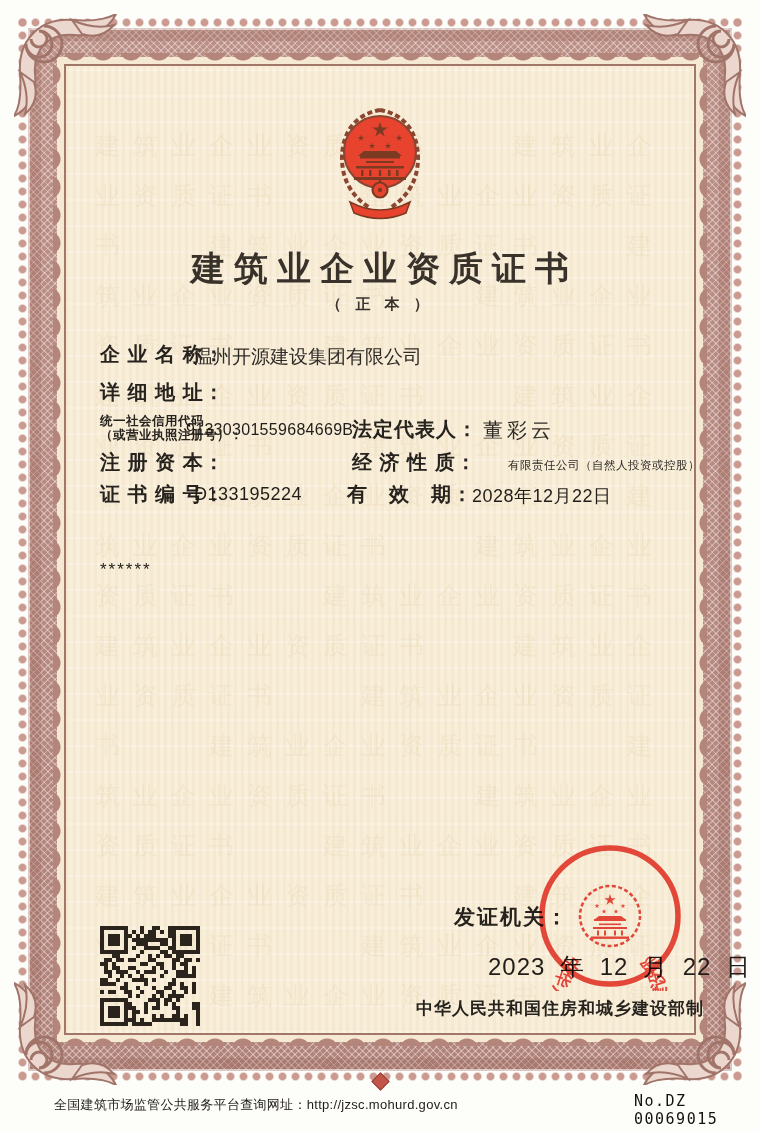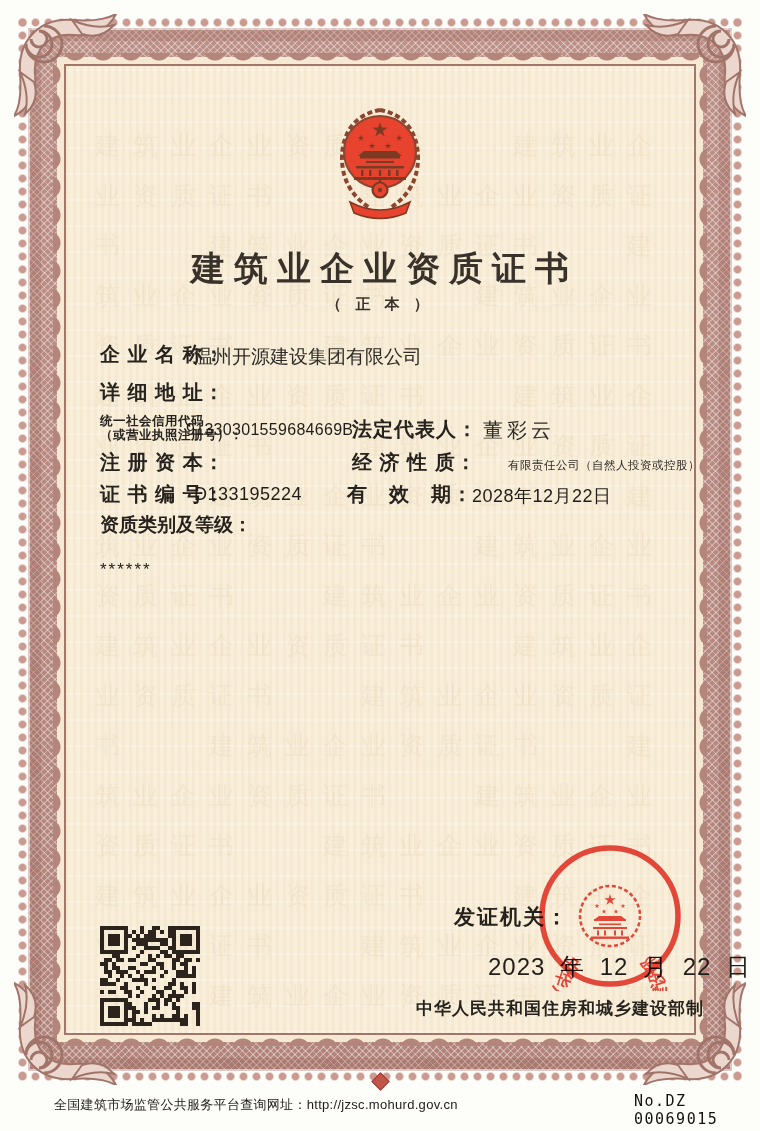--- a/index.html
+++ b/index.html
@@ -197,21 +197,20 @@
 
     <div id="r4l" class="abs hei lbl">注 册 资 本：</div>
     <div id="r4l2" class="abs hei lbl">经 济 性 质：</div>
     <div id="r4v2" class="abs kai">有限责任公司（自然人投资或控股）</div>
 
     <div id="r5l" class="abs hei lbl">证 书 编 号：</div>
     <div id="r5v" class="abs num">D133195224</div>
     <div id="r5l2" class="abs hei lbl">有　效　期：</div>
     <div id="r5v2" class="abs num">2028年12月22日</div>
 
-    <div id="r6" class="abs hei">资质类别及等级：</div>
     <div id="r8" class="abs num">******</div>
 
     <div id="authority" class="abs hei">发证机关：</div>
     <div id="issuedate" class="abs num">2023 年 12 月 22 日</div>
     <div id="madeby" class="abs hei">中华人民共和国住房和城乡建设部制</div>
 
     <svg id="seal" class="abs" viewBox="-74 -74 148 148">
       <circle r="68" fill="none" stroke="#e03a2c" stroke-width="5.5"></circle>
       <path id="sealArc" d="M-38.9 38.9 A55 55 0 1 0 38.9 38.9" fill="none"></path>
       <text font-size="17.5" font-weight="bold" fill="#e03a2c" font-family="Liberation Sans, DejaVu Sans, sans-serif">

